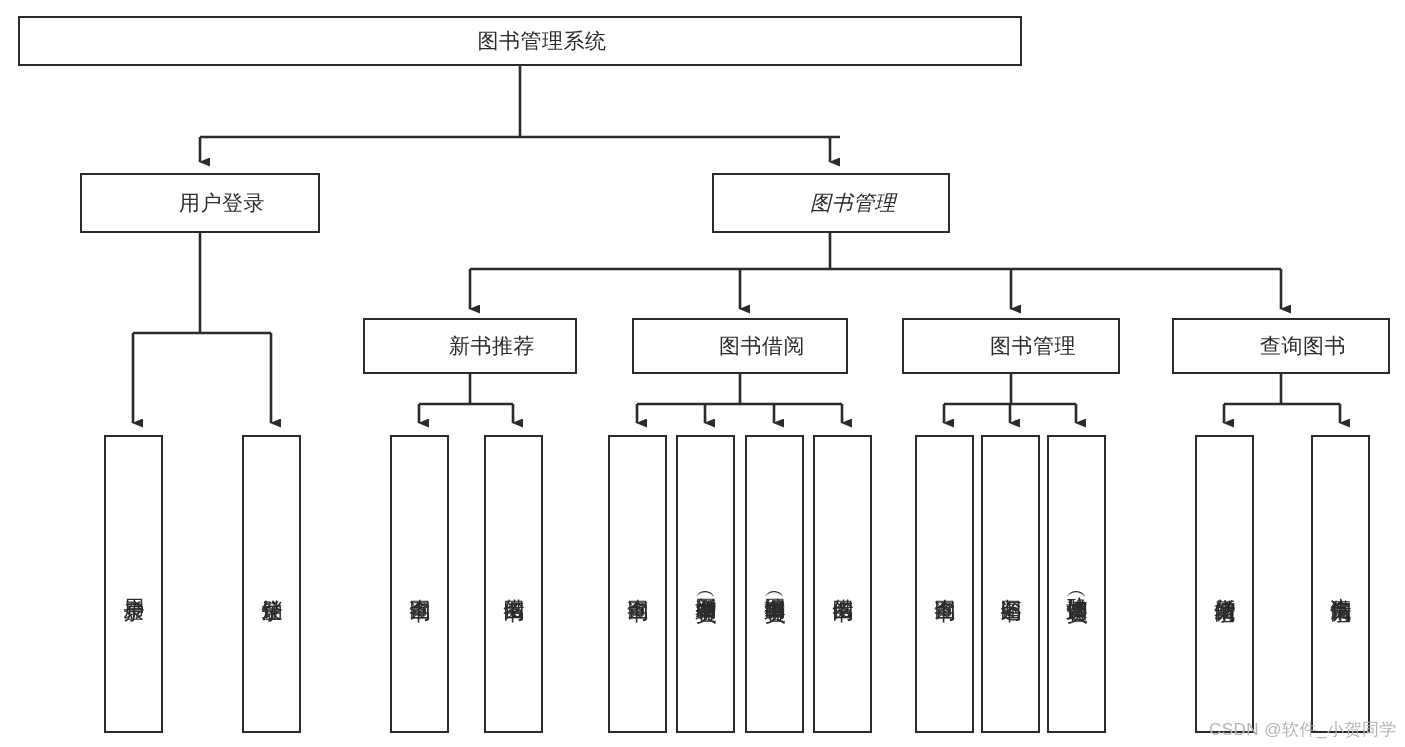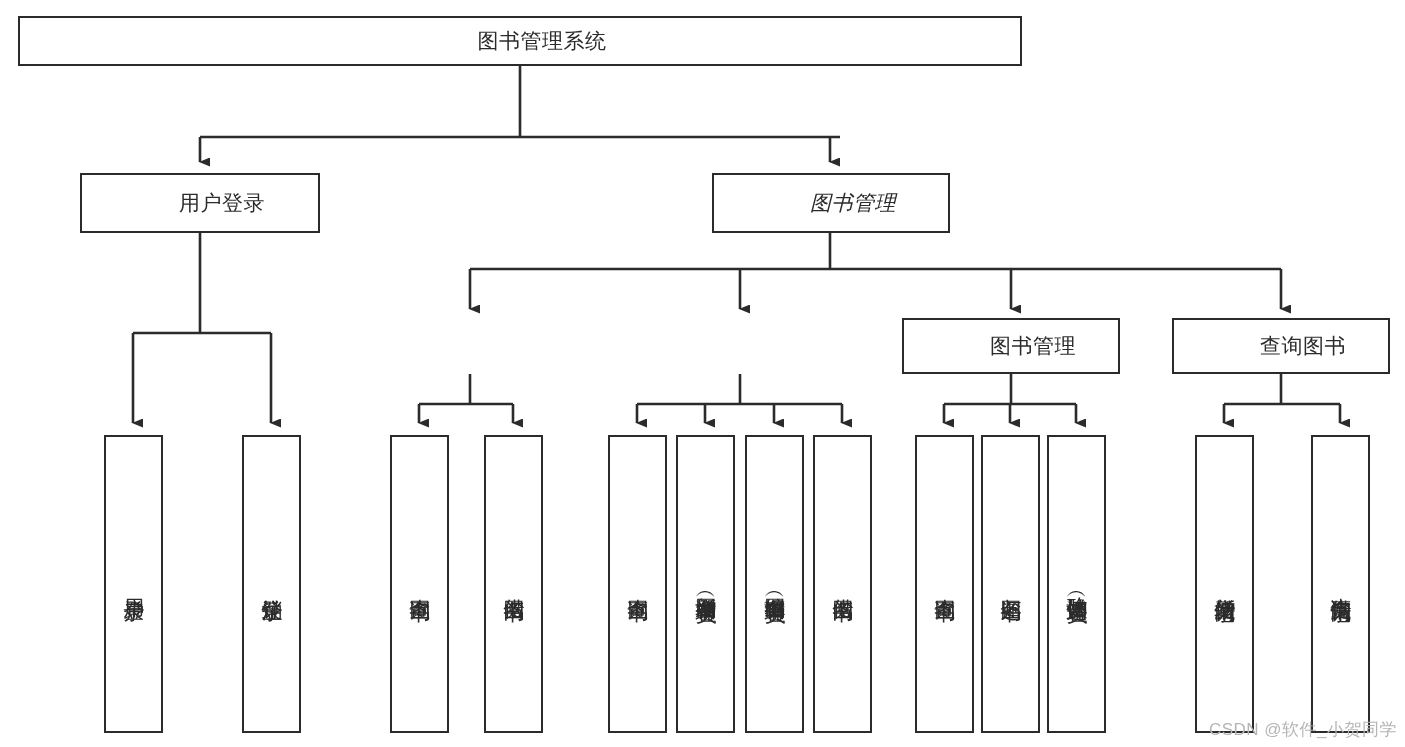--- a/index.html
+++ b/index.html
@@ -127,20 +127,26 @@
     <span>图书管理系统</span>
   </div>
 
   <div class="node node-h" style="left:80px; top:173px; width:240px; height:60px;">
     <span>用户登录</span>
   </div>
   <div class="node node-h" style="left:712px; top:173px; width:238px; height:60px;font-style:italic;">
     <span>图书管理</span>
   </div>
 
+  <div class="node node-h" style="left:363px; top:318px; width:214px; height:56px;">
+    <span>新书推荐</span>
+  </div>
+  <div class="node node-h" style="left:632px; top:318px; width:216px; height:56px;">
+    <span>图书借阅</span>
+  </div>
   <div class="node node-h" style="left:902px; top:318px; width:218px; height:56px;">
     <span>图书管理</span>
   </div>
   <div class="node node-h" style="left:1172px; top:318px; width:218px; height:56px;">
     <span>查询图书</span>
   </div>
 
   <div class="node node-v" style="left:104px; top:435px; width:59px; height:298px;">
     <span class="vtext">用户登录</span>
   </div>

